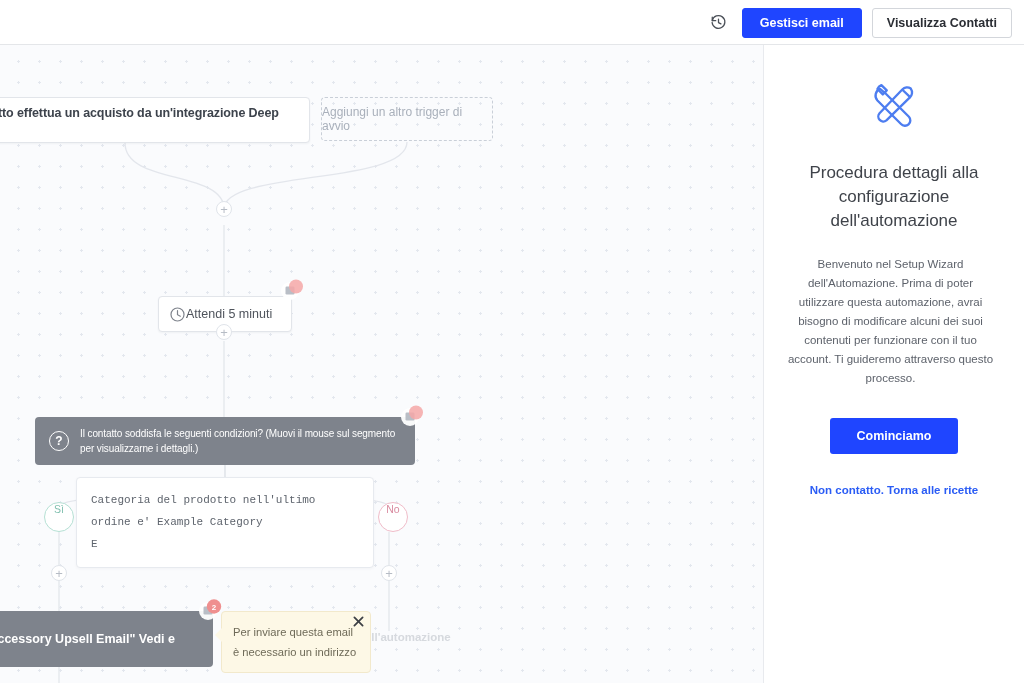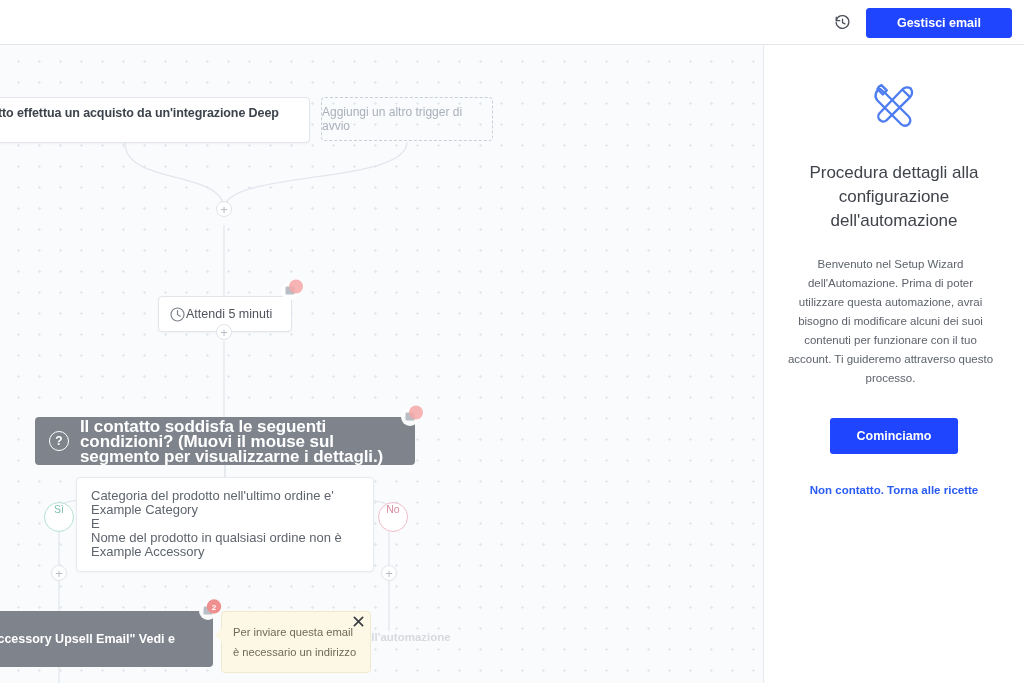--- a/index.html
+++ b/index.html
@@ -23,21 +23,21 @@
   .topbar-actions {
     position: absolute; right: 12px; top: 0; height: 45px;
     display: flex; align-items: center; gap: 10px;
   }
   .icon-btn {
     width: 26px; height: 26px;
     display: flex; align-items: center; justify-content: center;
     background: transparent; border: 0; padding: 0; cursor: pointer;
   }
   .btn-primary {
-    height: 30px; padding: 0 30px;
+    height: 30px; padding: 0 17px;
     background: #1f45ff; color: #ffffff;
     border: 1px solid #1f45ff; border-radius: 3px;
     font-size: 12.5px; font-weight: bold; line-height: 28px;
     cursor: pointer; white-space: nowrap;
   }
   .btn-secondary {
     height: 30px; padding: 0 14px;
     background: #ffffff; color: #2b2e34;
     border: 1px solid #d3d6db; border-radius: 3px;
     font-size: 12.5px; font-weight: bold; line-height: 28px;
@@ -94,36 +94,36 @@
     z-index: 12;
   }
   .condition-node .qmark {
     flex: 0 0 auto;
     width: 20px; height: 20px; border-radius: 50%;
     border: 1.4px solid #ffffff; color: #ffffff;
     font-size: 12px; font-weight: bold;
     display: flex; align-items: center; justify-content: center;
   }
   .condition-node .ctext {
-    color: #ffffff; font-size: 17px; font-weight: bold;
+    color: #ffffff; font-size: 10px; font-weight: normal;
     line-height: 15px; letter-spacing: -.1px;
   }
 
   .condition-detail {
     position: absolute;
     left: 76px; top: 432px; width: 298px;
     background: #ffffff;
     border: 1px solid #e7eaef;
     border-radius: 4px;
     padding: 11px 14px 12px 14px;
     z-index: 11;
     box-shadow: 0 1px 3px rgba(40,50,70,.04);
   }
   .condition-detail div {
-    font-size: 13px; color: #5e646d; line-height: 14px;
+    font-size: 11px; color: #5e646d; line-height: 22px; font-family: Liberation Mono, monospace;
   }
 
   .branch-label {
     position: absolute;
     width: 30px; height: 30px; border-radius: 50%;
     background: #ffffff;
     display: flex; justify-content: center;
     font-size: 10.5px; z-index: 14;
   }
   #branch-yes { left: 44px; top: 457px; border: 1.3px solid #b5e0d4; color: #7fbfae; }
@@ -234,20 +234,21 @@
       <button class="icon-btn" aria-label="history">
         <svg width="17" height="17" viewBox="0 0 24 24" fill="none" stroke="#4a4f57" stroke-width="1.8" stroke-linecap="round" stroke-linejoin="round">
           <path d="M3.2 9.2A9 9 0 1 1 3 12"></path>
           <polyline points="3.2,4.5 3.2,9.4 8.1,9.4"></polyline>
           <polyline points="12,7.3 12,12.2 15.4,14"></polyline>
         </svg>
       </button>
 
       <button class="btn-primary">Gestisci email</button>
 
+      <button class="btn-secondary">Visualizza Contatti</button>
     </div>
   </div>
 
   <div class="canvas">
 
     <svg class="canvas-svg" viewBox="0 0 763 638">
       <g stroke="#e3e6ec" stroke-width="1.3" fill="none">
 
         <path d="M125 98 C 125 140, 224 125, 224 164"></path>
 
@@ -313,21 +314,20 @@
       <svg width="24" height="26" viewBox="0 0 24 26">
         <circle cx="9" cy="12" r="9" fill="#ffffff" opacity=".95"></circle>
         <rect x="4.5" y="7.5" width="9" height="8" rx="1.2" fill="#b9bec6"></rect>
         <circle cx="15" cy="7.5" r="7" fill="#f4a7a7" opacity=".85"></circle>
       </svg>
     </div>
 
     <div class="condition-detail">
       <div>Categoria del prodotto nell'ultimo ordine e' Example Category</div>
       <div>E</div>
-      <div>Nome del prodotto in qualsiasi ordine non è Example Accessory</div>
     </div>
 
     <div class="branch-label" id="branch-yes">
       <span>Sì</span>
     </div>
     <div class="branch-label" id="branch-no">
       <span>No</span>
     </div>
 
     <div class="plus" style="left:51px;  top:520px;"></div>

